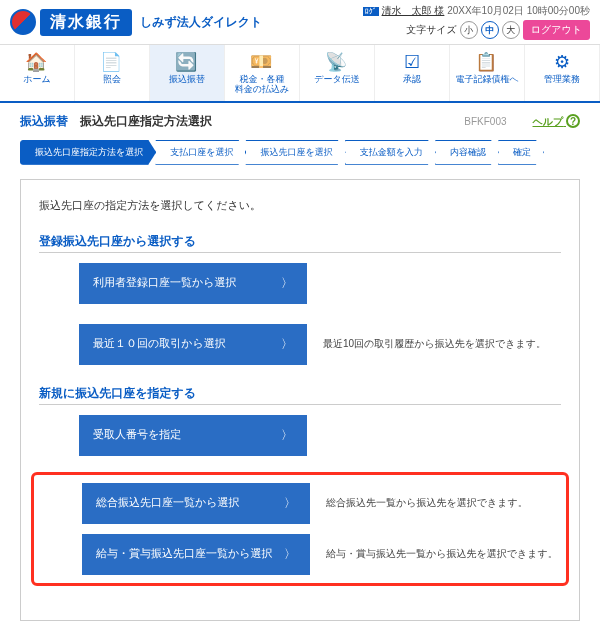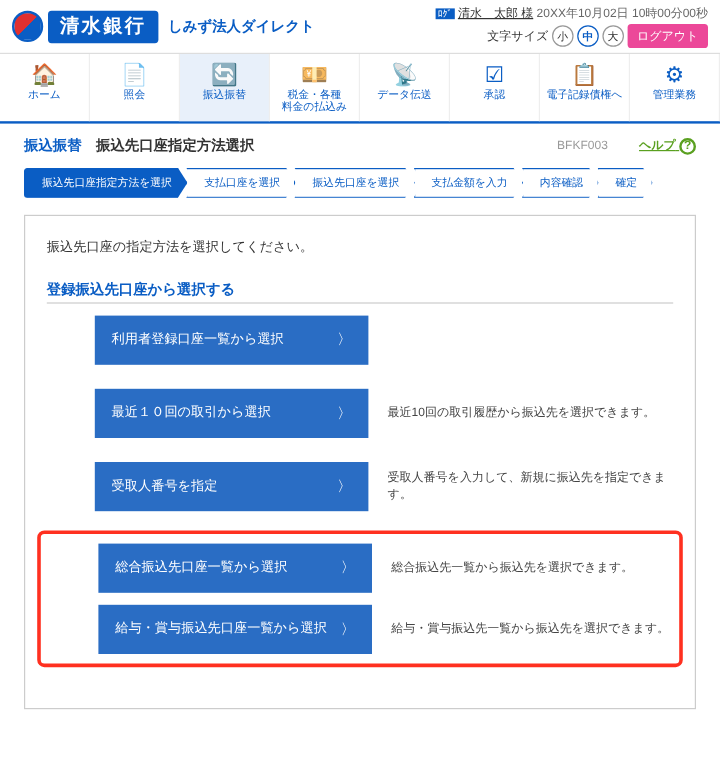--- a/index.html
+++ b/index.html
@@ -139,26 +139,26 @@
           <span class="chev">〉</span>
         </button>
       </div>
       <div class="row">
         <button class="action-btn">
           <span>最近１０回の取引から選択</span>
           <span class="chev">〉</span>
         </button>
         <div class="desc">最近10回の取引履歴から振込先を選択できます。</div>
       </div>
+      <div class="section-head">新規に振込先口座を指定する</div>
       <div class="row">
         <button class="action-btn">
           <span>受取人番号を指定</span>
           <span class="chev">〉</span>
         </button>
-        <div class="desc">受取人番号を入力して、新規に振込先を指定できます。</div>
       </div>
       <div class="highlight-box">
         <div class="row">
           <button class="action-btn">
             <span>総合振込先口座一覧から選択</span>
             <span class="chev">〉</span>
           </button>
           <div class="desc">総合振込先一覧から振込先を選択できます。</div>
         </div>
         <div class="row">

